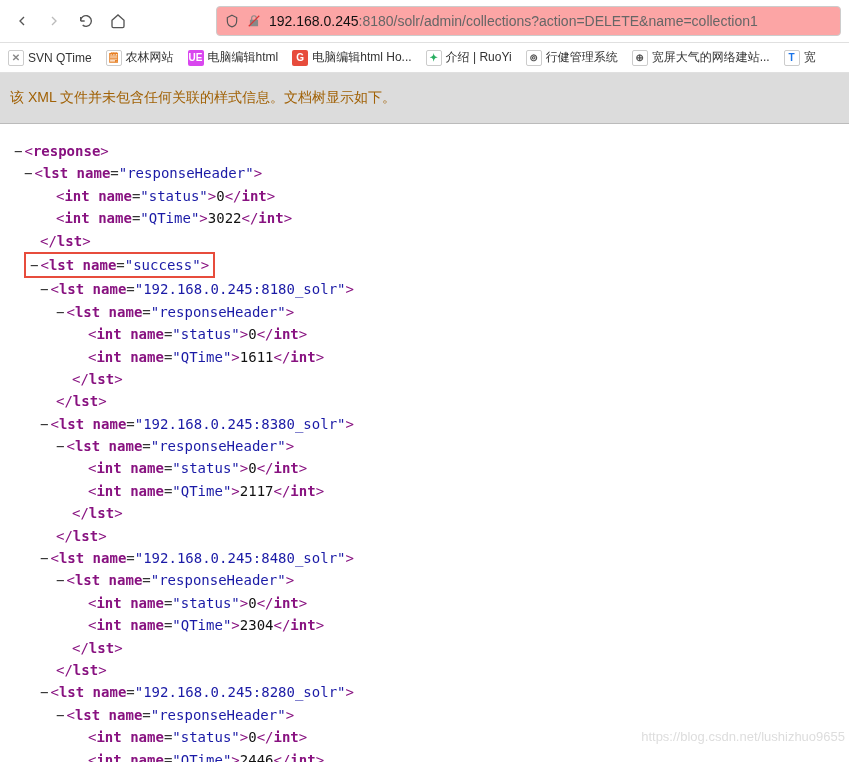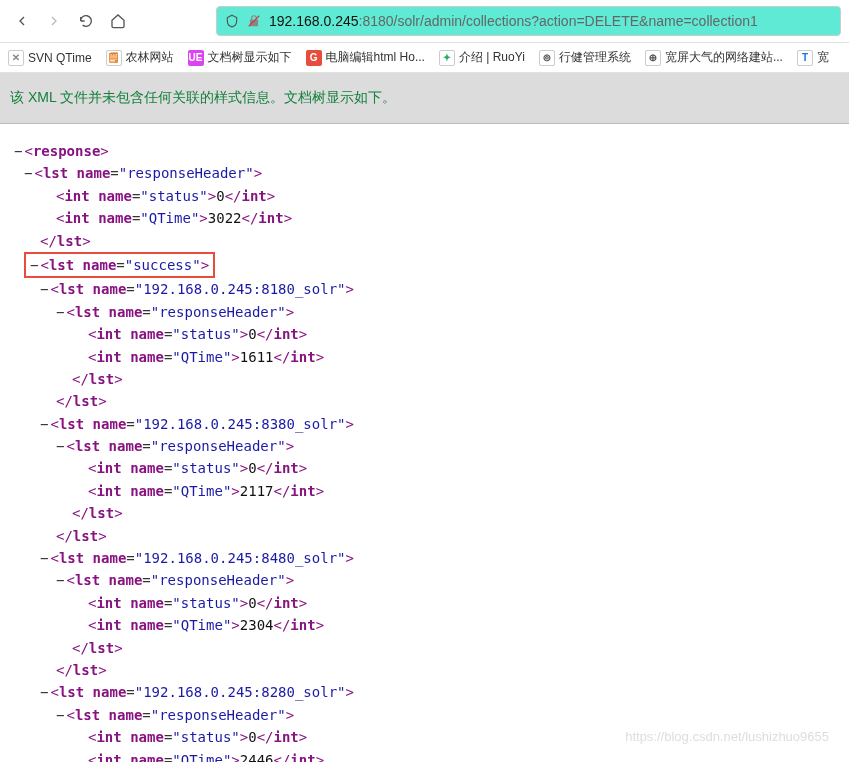--- a/index.html
+++ b/index.html
@@ -2,53 +2,53 @@
 <html><head>
 <meta charset="utf-8">
 <style>
 * { margin: 0; padding: 0; box-sizing: border-box; }
 body { font-family: Arial, sans-serif; font-size: 13px; background: #fff; width: 849px; height: 762px; overflow: hidden; }
 
 
 .browser-nav { display: flex; align-items: center; padding: 6px 8px; gap: 4px; background: #fff; border-bottom: 1px solid #e0e0e0; }
 .nav-btn { width: 28px; height: 28px; display: flex; align-items: center; justify-content: center; border-radius: 4px; cursor: pointer; color: #555; }
 .nav-btn svg { width: 16px; height: 16px; }
-.url-bar { flex: 1; display: flex; align-items: center; background: #5eead4; border: 1px solid #ccc; border-radius: 4px; margin-left: 80px; padding: 4px 8px; gap: 8px; height: 30px; }
+.url-bar { flex: 1; display: flex; align-items: center; background: #fca5a5; border: 1px solid #ccc; border-radius: 4px; margin-left: 80px; padding: 4px 8px; gap: 8px; height: 30px; }
 .shield-icon { width: 14px; height: 14px; }
 .lock-icon { width: 14px; height: 14px; }
 .url-text { color: #666; font-size: 14px; white-space: nowrap; }
 .url-text .dark { color: #111; }
 
 
 .bookmarks { display: flex; align-items: center; padding: 4px 8px; gap: 14px; background: #fff; border-bottom: 1px solid #e0e0e0; height: 30px; overflow: hidden; }
 .bookmark { display: flex; align-items: center; gap: 4px; font-size: 12px; color: #333; white-space: nowrap; cursor: pointer; }
 .bookmark .favicon { width: 16px; height: 16px; display: flex; align-items: center; justify-content: center; font-size: 10px; font-weight: bold; border-radius: 2px; flex-shrink: 0; }
 
 
-.info-banner { background: #dcdcdc; padding: 16px 10px; font-size: 14px; color: #15803d; border-bottom: 1px solid #bbb; }
+.info-banner { background: #dcdcdc; padding: 16px 10px; font-size: 14px; color: #a16207; border-bottom: 1px solid #bbb; }
 
 
 .xml-tree { padding: 16px 8px; font-family: monospace; font-size: 14px; line-height: 1.6; }
 .node { display: block; }
 .indent-0 { margin-left: 6px; }
 .indent-1 { margin-left: 16px; }
 .indent-2 { margin-left: 32px; }
 .indent-3 { margin-left: 48px; }
 .indent-4 { margin-left: 64px; }
 .indent-5 { margin-left: 80px; }
 .toggle { color: #333; margin-right: 2px; cursor: pointer; user-select: none; }
 .bracket { color: #881280; }
 .tag { color: #881280; font-weight: bold; }
 .attr-name { color: #881280; font-weight: bold; }
 .eq { color: #333; }
 .attr-val { color: #1a1aa6; }
 .text-val { color: #111; }
 .highlight { border: 2px solid #e74c3c; display: inline-block; padding: 0 4px; }
 
-.watermark { position: fixed; bottom: 18px; right: 20px; color: #ddd; font-size: 13px; font-family: Arial, sans-serif; }
+.watermark { position: fixed; bottom: 18px; right: 4px; color: #ddd; font-size: 13px; font-family: Arial, sans-serif; }
 </style>
 </head>
 <body>
 
 <div class="browser-nav">
   <div class="nav-btn">
     <svg viewBox="0 0 24 24" fill="none" stroke="#555" stroke-width="2">
         <path d="M15 18l-6-6 6-6"></path>
       </svg>
   </div>
@@ -83,21 +83,21 @@
     <div class="bookmark">
       <span class="favicon" style="background: rgb(255, 255, 255); color: rgb(136, 136, 136); border: 1px solid rgb(204, 204, 204);">✕</span>
       <span>SVN QTime</span>
     </div>
     <div class="bookmark">
       <span class="favicon" style="background: rgb(255, 255, 255); color: rgb(230, 126, 34); border: 1px solid rgb(204, 204, 204);">🗒</span>
       <span>农林网站</span>
     </div>
     <div class="bookmark">
       <span class="favicon" style="background: #d946ef; color: rgb(255, 255, 255); border: none;">UE</span>
-      <span>文档树显示如下</span>
+      <span>电脑编辑html</span>
     </div>
     <div class="bookmark">
       <span class="favicon" style="background: rgb(231, 76, 60); color: rgb(255, 255, 255); border: none;">G</span>
       <span>电脑编辑html Ho...</span>
     </div>
     <div class="bookmark">
       <span class="favicon" style="background: rgb(255, 255, 255); color: rgb(39, 174, 96); border: 1px solid rgb(204, 204, 204);">✦</span>
       <span>介绍 | RuoYi</span>
     </div>
     <div class="bookmark">

